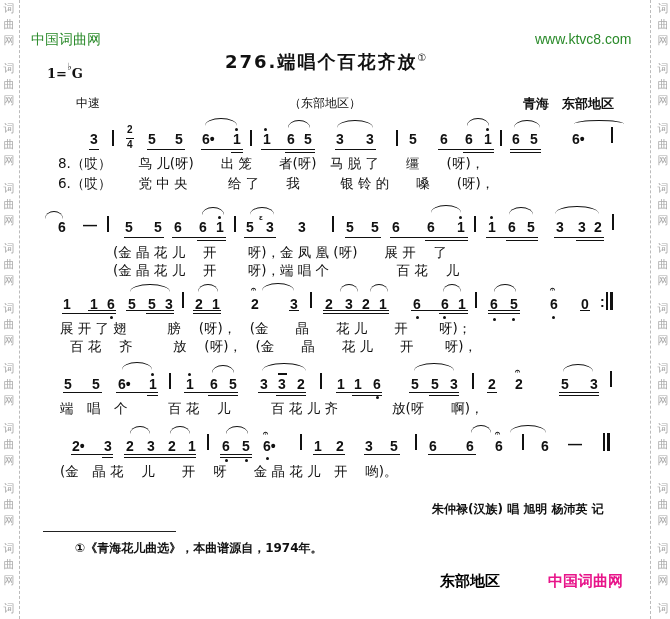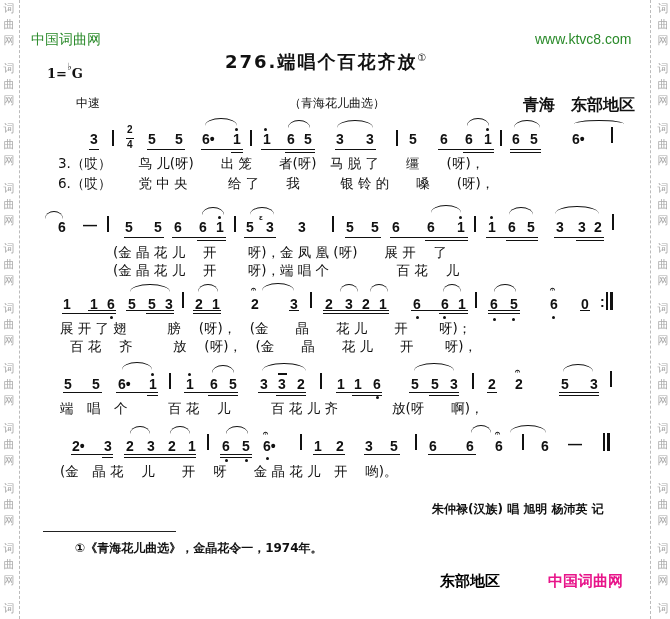--- a/index.html
+++ b/index.html
@@ -12,21 +12,21 @@
   .side-left .wm { left:2px; }
   .side-right .wm { left:5px; }
   .site-left { position:absolute; left:31px; top:31px; font-size:14px; color:#2a8a2a; }
   .site-right { position:absolute; left:535px; top:31px; font-size:14px; color:#2a8a2a; font-family:"Liberation Sans", sans-serif; }
   .title { position:absolute; left:225px; top:50px; font-size:18px; font-weight:bold; letter-spacing:2px; }
   .title sup { font-size:10px; font-weight:normal; }
   .key { position:absolute; left:47px; top:66px; font-family:"DejaVu Serif", serif; font-weight:bold; font-size:13px; }
   .key .flat { font-size:10px; position:relative; top:-8px; font-weight:normal; }
   .tempo { position:absolute; left:76px; top:95px; font-size:12px; }
   .subtitle { position:absolute; left:289px; top:95px; font-size:12px; }
-  .region { position:absolute; left:523px; top:95px; font-size:16px; font-weight:bold; }
+  .region { position:absolute; left:523px; top:95px; font-size:13px; font-weight:bold; }
   .jp { position:absolute; font-family:"Liberation Sans", sans-serif; font-weight:bold; font-size:14px; white-space:pre; letter-spacing:0; }
   .ly { position:absolute; font-size:13.5px; white-space:pre; }
   .bar { position:absolute; width:1.5px; background:#111; height:16px; }
   .ul { position:absolute; height:1.3px; background:#111; }
   .slur { position:absolute; border-top:1.4px solid #111; border-radius:50% 50% 0 0 / 100% 100% 0 0; height:8px; }
   .dot { position:absolute; width:3px; height:3px; border-radius:50%; background:#111; }
   .credits { position:absolute; left:432px; top:501px; font-size:12px; font-weight:bold; }
   .fn-line { position:absolute; left:43px; top:531px; width:133px; height:1.3px; background:#222; }
   .footnote { position:absolute; left:75px; top:540px; font-size:12px; font-weight:bold; }
   .source-label { position:absolute; left:440px; top:572px; font-size:15px; font-weight:bold; color:#000; }
@@ -102,21 +102,21 @@
   <span class="wm" style="top:602px">词</span>
 </div>
 
 <div class="site-left">中国词曲网</div>
 <div class="site-right">www.ktvc8.com</div>
 
 <div class="title"><span>276.端唱个百花齐放</span><sup>①</sup></div>
 
 <div class="key"><span>1=</span><span class="flat">♭</span><span>G</span></div>
 <div class="tempo">中速</div>
-<div class="subtitle">（青海花儿曲选）</div>
+<div class="subtitle">（东部地区）</div>
 <div class="region">青海　东部地区</div>
 
 <div>
   <span class="jp" style="left:90px;top:131px">3</span>
   <div class="ul" style="left:89px;top:149px;width:10px"></div>
   <div class="bar" style="left:112px;top:130px"></div>
   <span class="jp" style="left:127px;top:124px;font-size:10px">2</span>
   <div class="ul" style="left:126px;top:138px;width:8px;height:1px"></div>
   <span class="jp" style="left:127px;top:139px;font-size:10px">4</span>
   <span class="jp" style="left:148px;top:131px">5</span>
@@ -151,21 +151,21 @@
   <div class="ul" style="left:463px;top:152px;width:31px"></div>
   <div class="bar" style="left:500px;top:130px"></div>
   <div class="slur" style="left:514px;top:120px;width:26px"></div>
   <span class="jp" style="left:512px;top:131px">6</span>
   <span class="jp" style="left:530px;top:131px">5</span>
   <div class="ul" style="left:510px;top:149px;width:31px"></div>
   <div class="ul" style="left:510px;top:152px;width:31px"></div>
   <div class="slur" style="left:574px;top:120px;width:50px;height:4px;border-radius:50% 50% 0 0 / 100% 100% 0 0"></div>
   <span class="jp" style="left:572px;top:131px">6•</span>
   <div class="bar" style="left:611px;top:127px"></div>
-  <span class="ly" style="left:58px;top:155px">3.（哎）　　鸟 儿(呀)　　出 笼　　者(呀)　马 脱 了　　缰　　(呀)，</span>
+  <span class="ly" style="left:58px;top:155px">8.（哎）　　鸟 儿(呀)　　出 笼　　者(呀)　马 脱 了　　缰　　(呀)，</span>
   <span class="ly" style="left:58px;top:175px">6.（哎）　　党 中 央　　　给 了　　我　　　银 铃 的　　嗓　　(呀)，</span>
 </div>
 
 <div>
   <div class="slur" style="left:45px;top:211px;width:18px"></div>
   <span class="jp" style="left:58px;top:219px">6</span>
   <span class="jp" style="left:83px;top:217px">—</span>
   <div class="bar" style="left:107px;top:216px"></div>
   <span class="jp" style="left:125px;top:219px">5</span>
   <span class="jp" style="left:154px;top:219px">5</span>
@@ -369,15 +369,15 @@
   <div class="bar" style="left:522px;top:434px"></div>
   <span class="jp" style="left:541px;top:438px">6</span>
   <span class="jp" style="left:568px;top:436px">—</span>
   <div class="bar" style="left:603px;top:433px;height:18px"></div>
   <div class="bar" style="left:607px;top:433px;height:18px;width:3px"></div>
   <span class="ly" style="left:60px;top:463px">(金　晶 花　 儿　　开　 呀　　金 晶 花 儿　开　 哟)。</span>
 </div>
 
 <div class="credits">朱仲禄(汉族) 唱 旭明 杨沛英 记</div>
 <div class="fn-line"></div>
-<div class="footnote">①《青海花儿曲选》，金晶花令一，1974年。</div>
+<div class="footnote">①《青海花儿曲选》，本曲谱源自，1974年。</div>
 <div class="source-label">东部地区</div>
 <div class="source-site">中国词曲网</div>
 
 </body></html>

